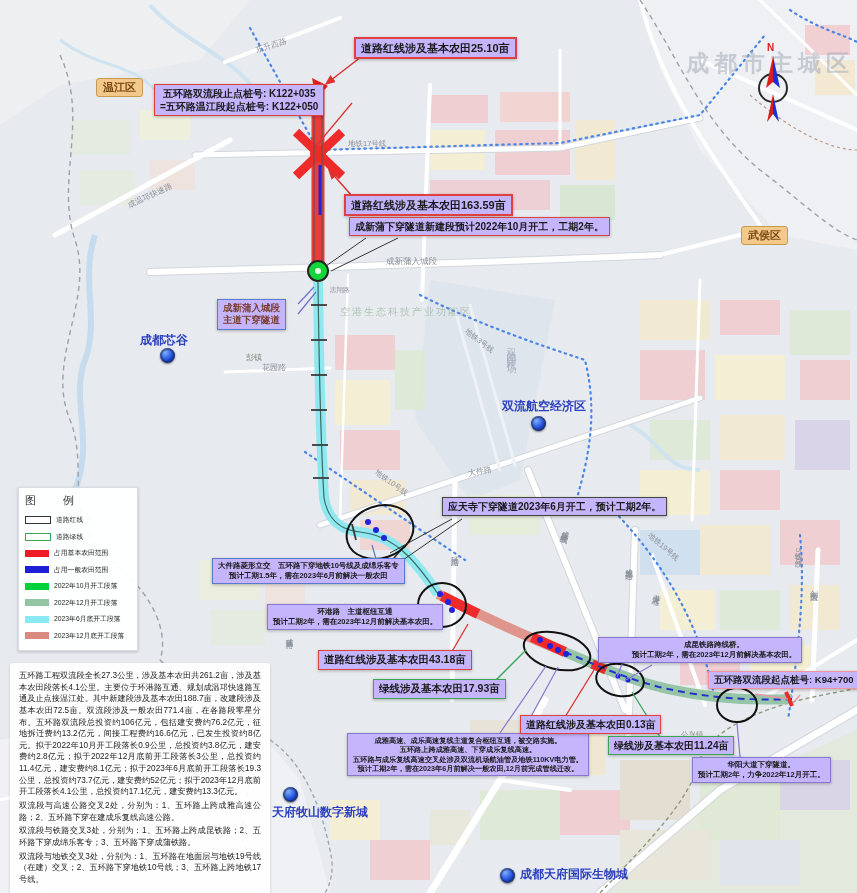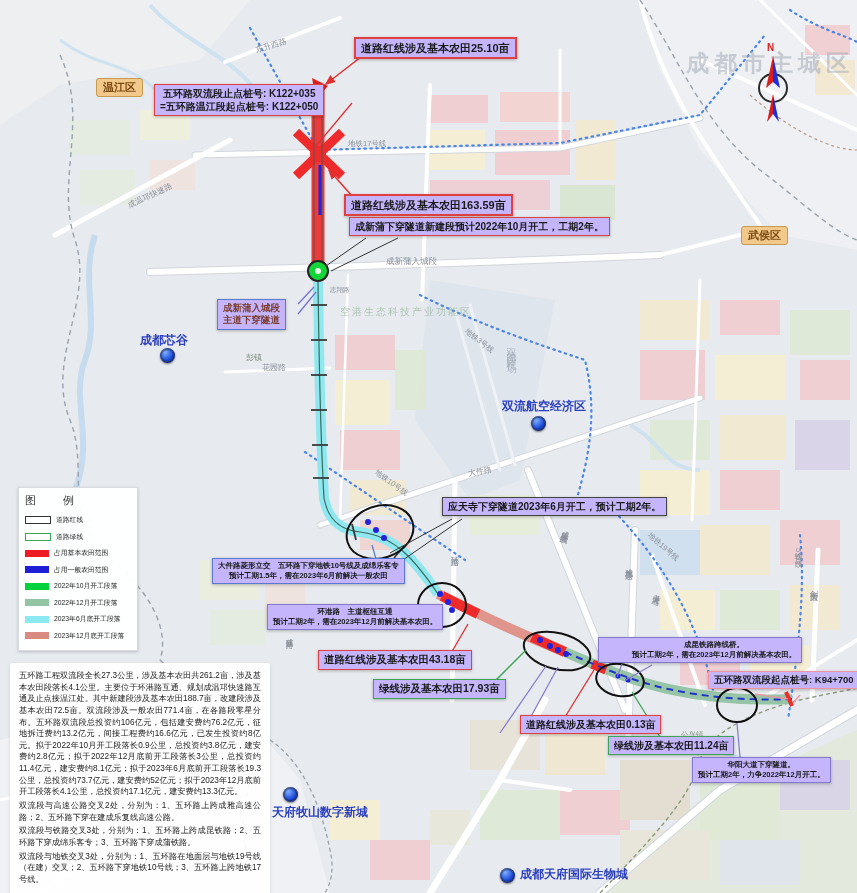--- a/index.html
+++ b/index.html
@@ -335,20 +335,26 @@
   <div class="co b-blue small" style="left:212px;top:558px;">
     <div>大件路菱形立交　五环路下穿地铁10号线及成绵乐客专</div>
     <div>预计工期1.5年，需在2023年6月前解决一般农田</div>
   </div>
   <div class="co b-purple small" style="left:267px;top:604px;">
     <div>环港路　主道枢纽互通</div>
     <div>预计工期2年，需在2023年12月前解决基本农田。</div>
   </div>
   <div class="co b-red" style="left:318px;top:650px;font-size:10.5px;">道路红线涉及基本农田43.18亩</div>
   <div class="co b-green" style="left:373px;top:679px;font-size:10.5px;">绿线涉及基本农田17.93亩</div>
+  <div class="co b-purple" style="left:347px;top:733px;font-size:7.2px;font-weight:bold;">
+    <div>成雅高速、成乐高速复线主道复合枢纽互通，被交路实施。</div>
+    <div>五环路上跨成雅高速、下穿成乐复线高速。</div>
+    <div>五环路与成乐复线高速交叉处涉及双流机场航油管及地铁110KV电力管。</div>
+    <div>预计工期2年，需在2023年6月前解决一般农田,12月前完成管线迁改。</div>
+  </div>
   <div class="co b-red" style="left:520px;top:715px;font-size:10px;">道路红线涉及基本农田0.13亩</div>
   <div class="co b-green" style="left:608px;top:736px;font-size:10px;">绿线涉及基本农田11.24亩</div>
   <div class="co b-purple small" style="left:598px;top:637px;padding-left:33px;">
     <div>成昆铁路跨线桥。</div>
     <div>预计工期2年，需在2023年12月前解决基本农田。</div>
   </div>
   <div class="co b-pink" style="left:708px;top:671px;font-size:9.5px;">五环路双流段起点桩号: K94+700</div>
   <div class="co b-purple small" style="left:692px;top:757px;">
     <div>华阳大道下穿隧道。</div>
     <div>预计工期2年，力争2022年12月开工。</div>

